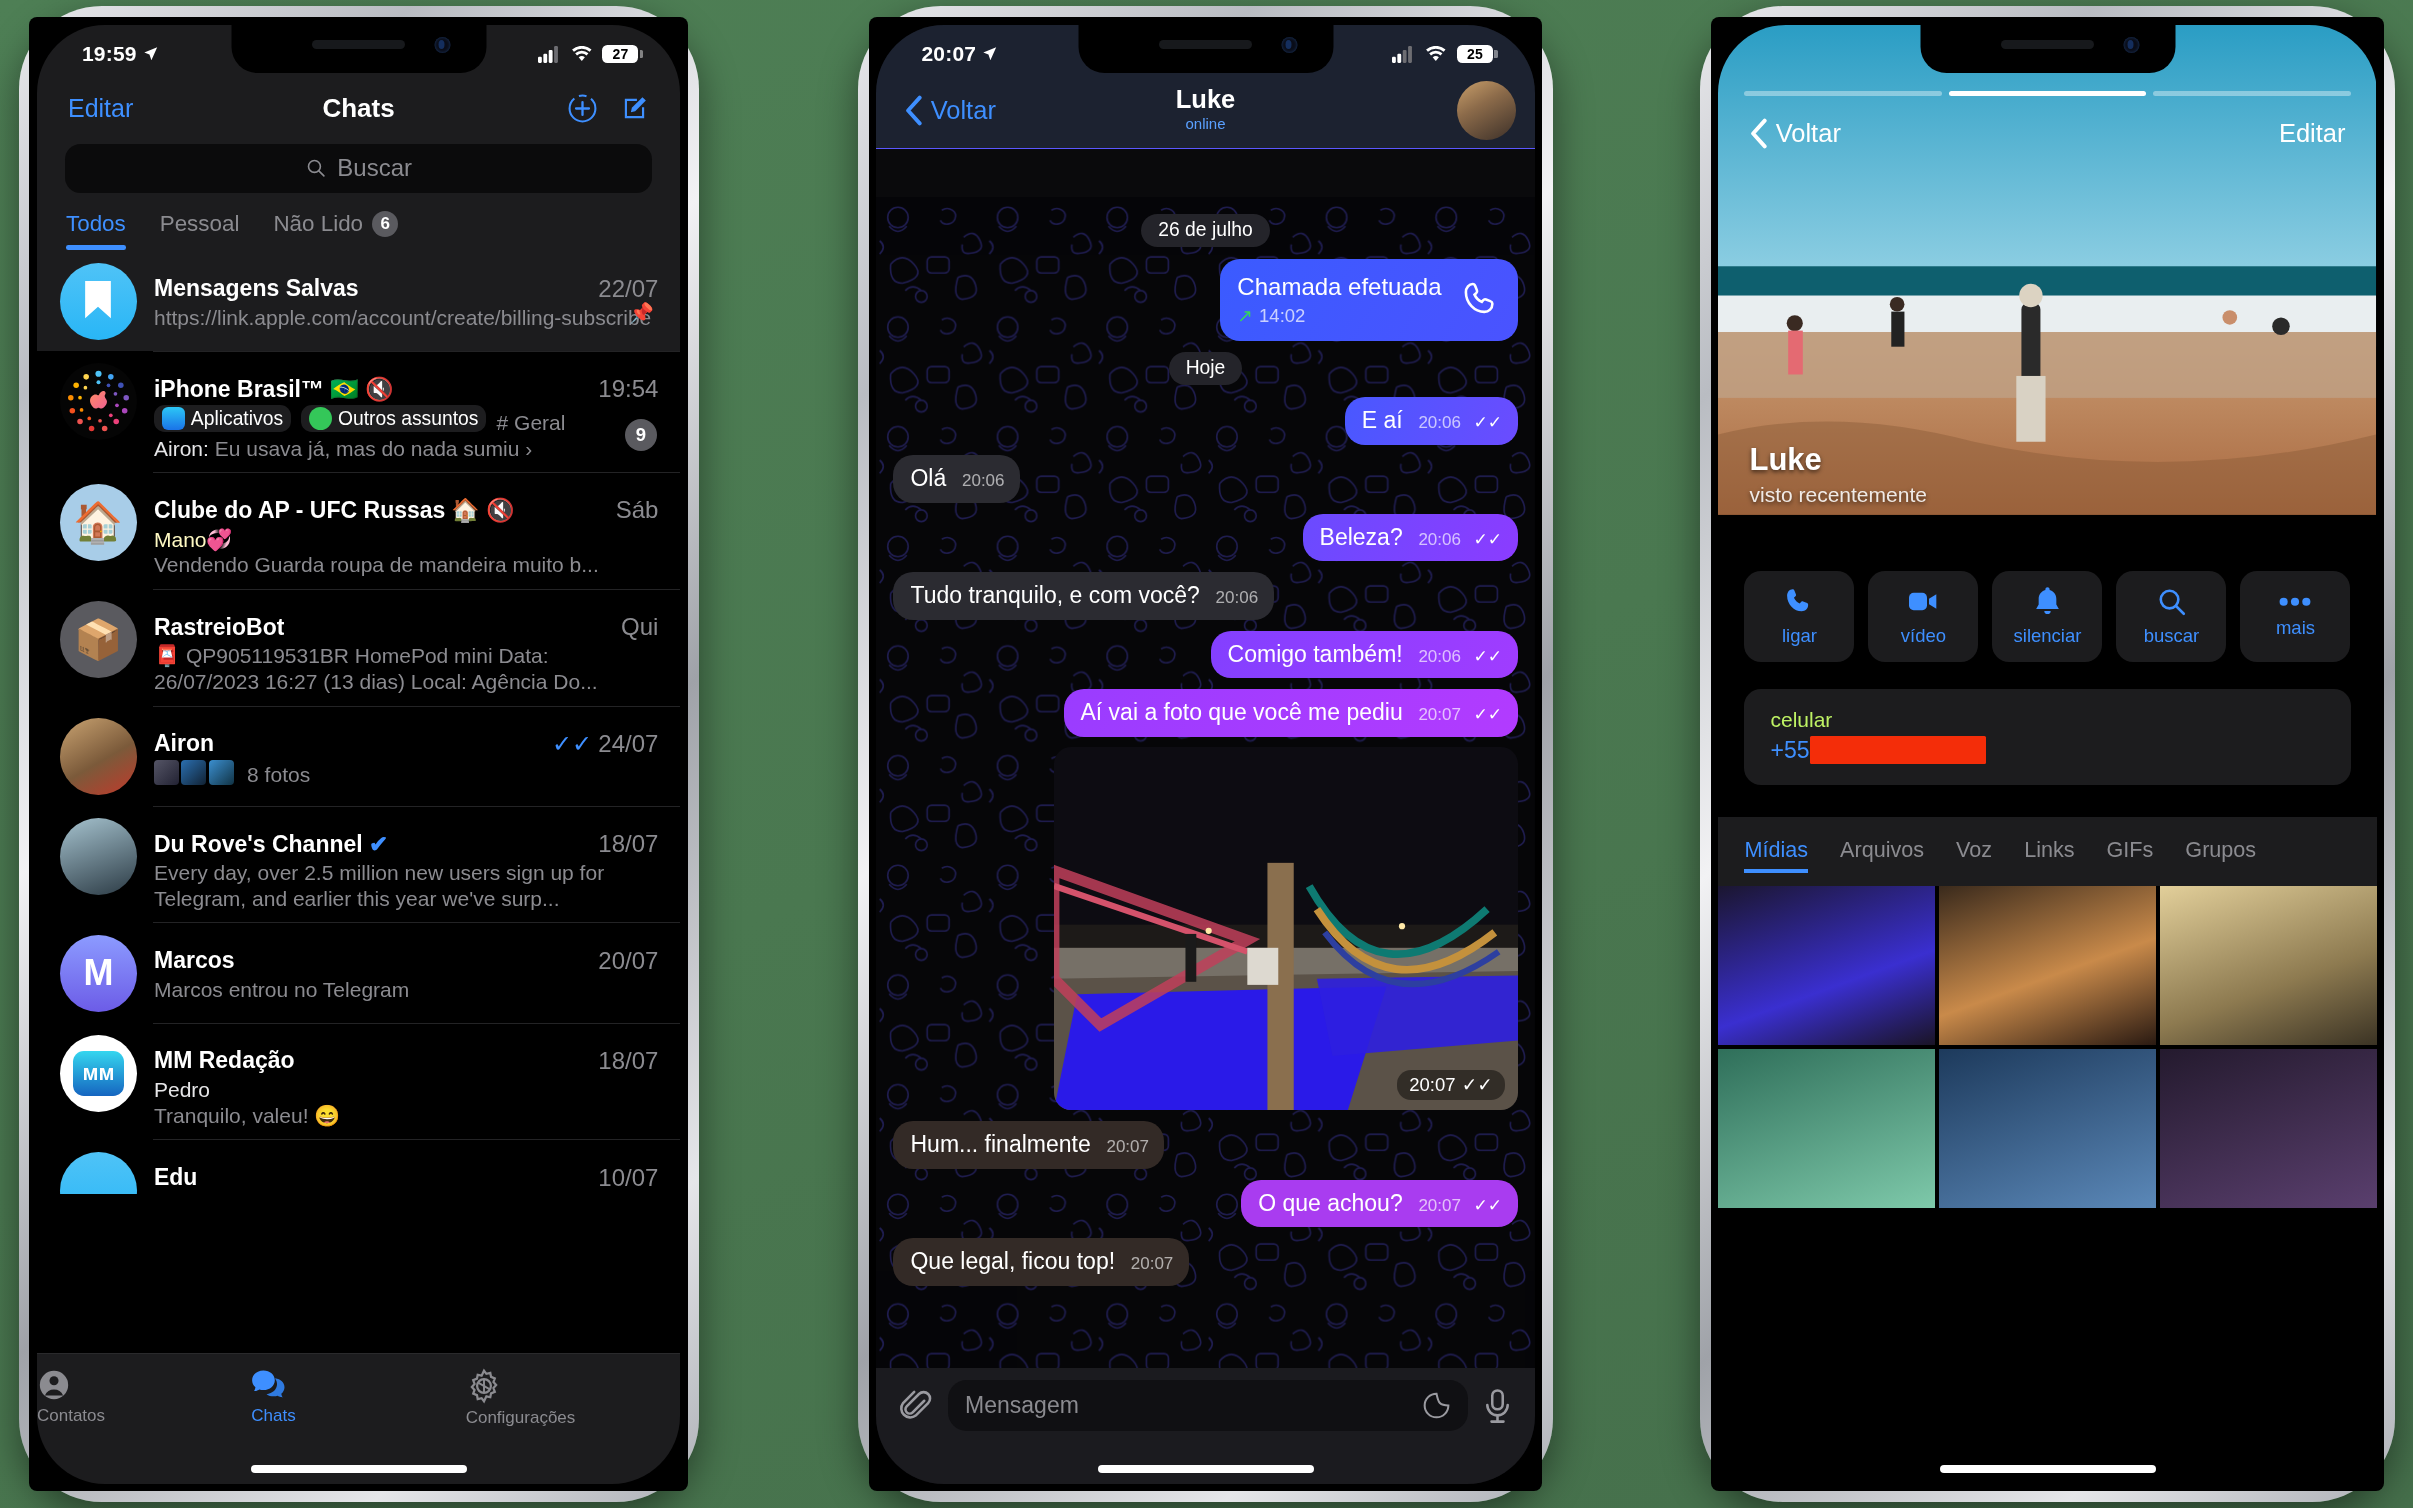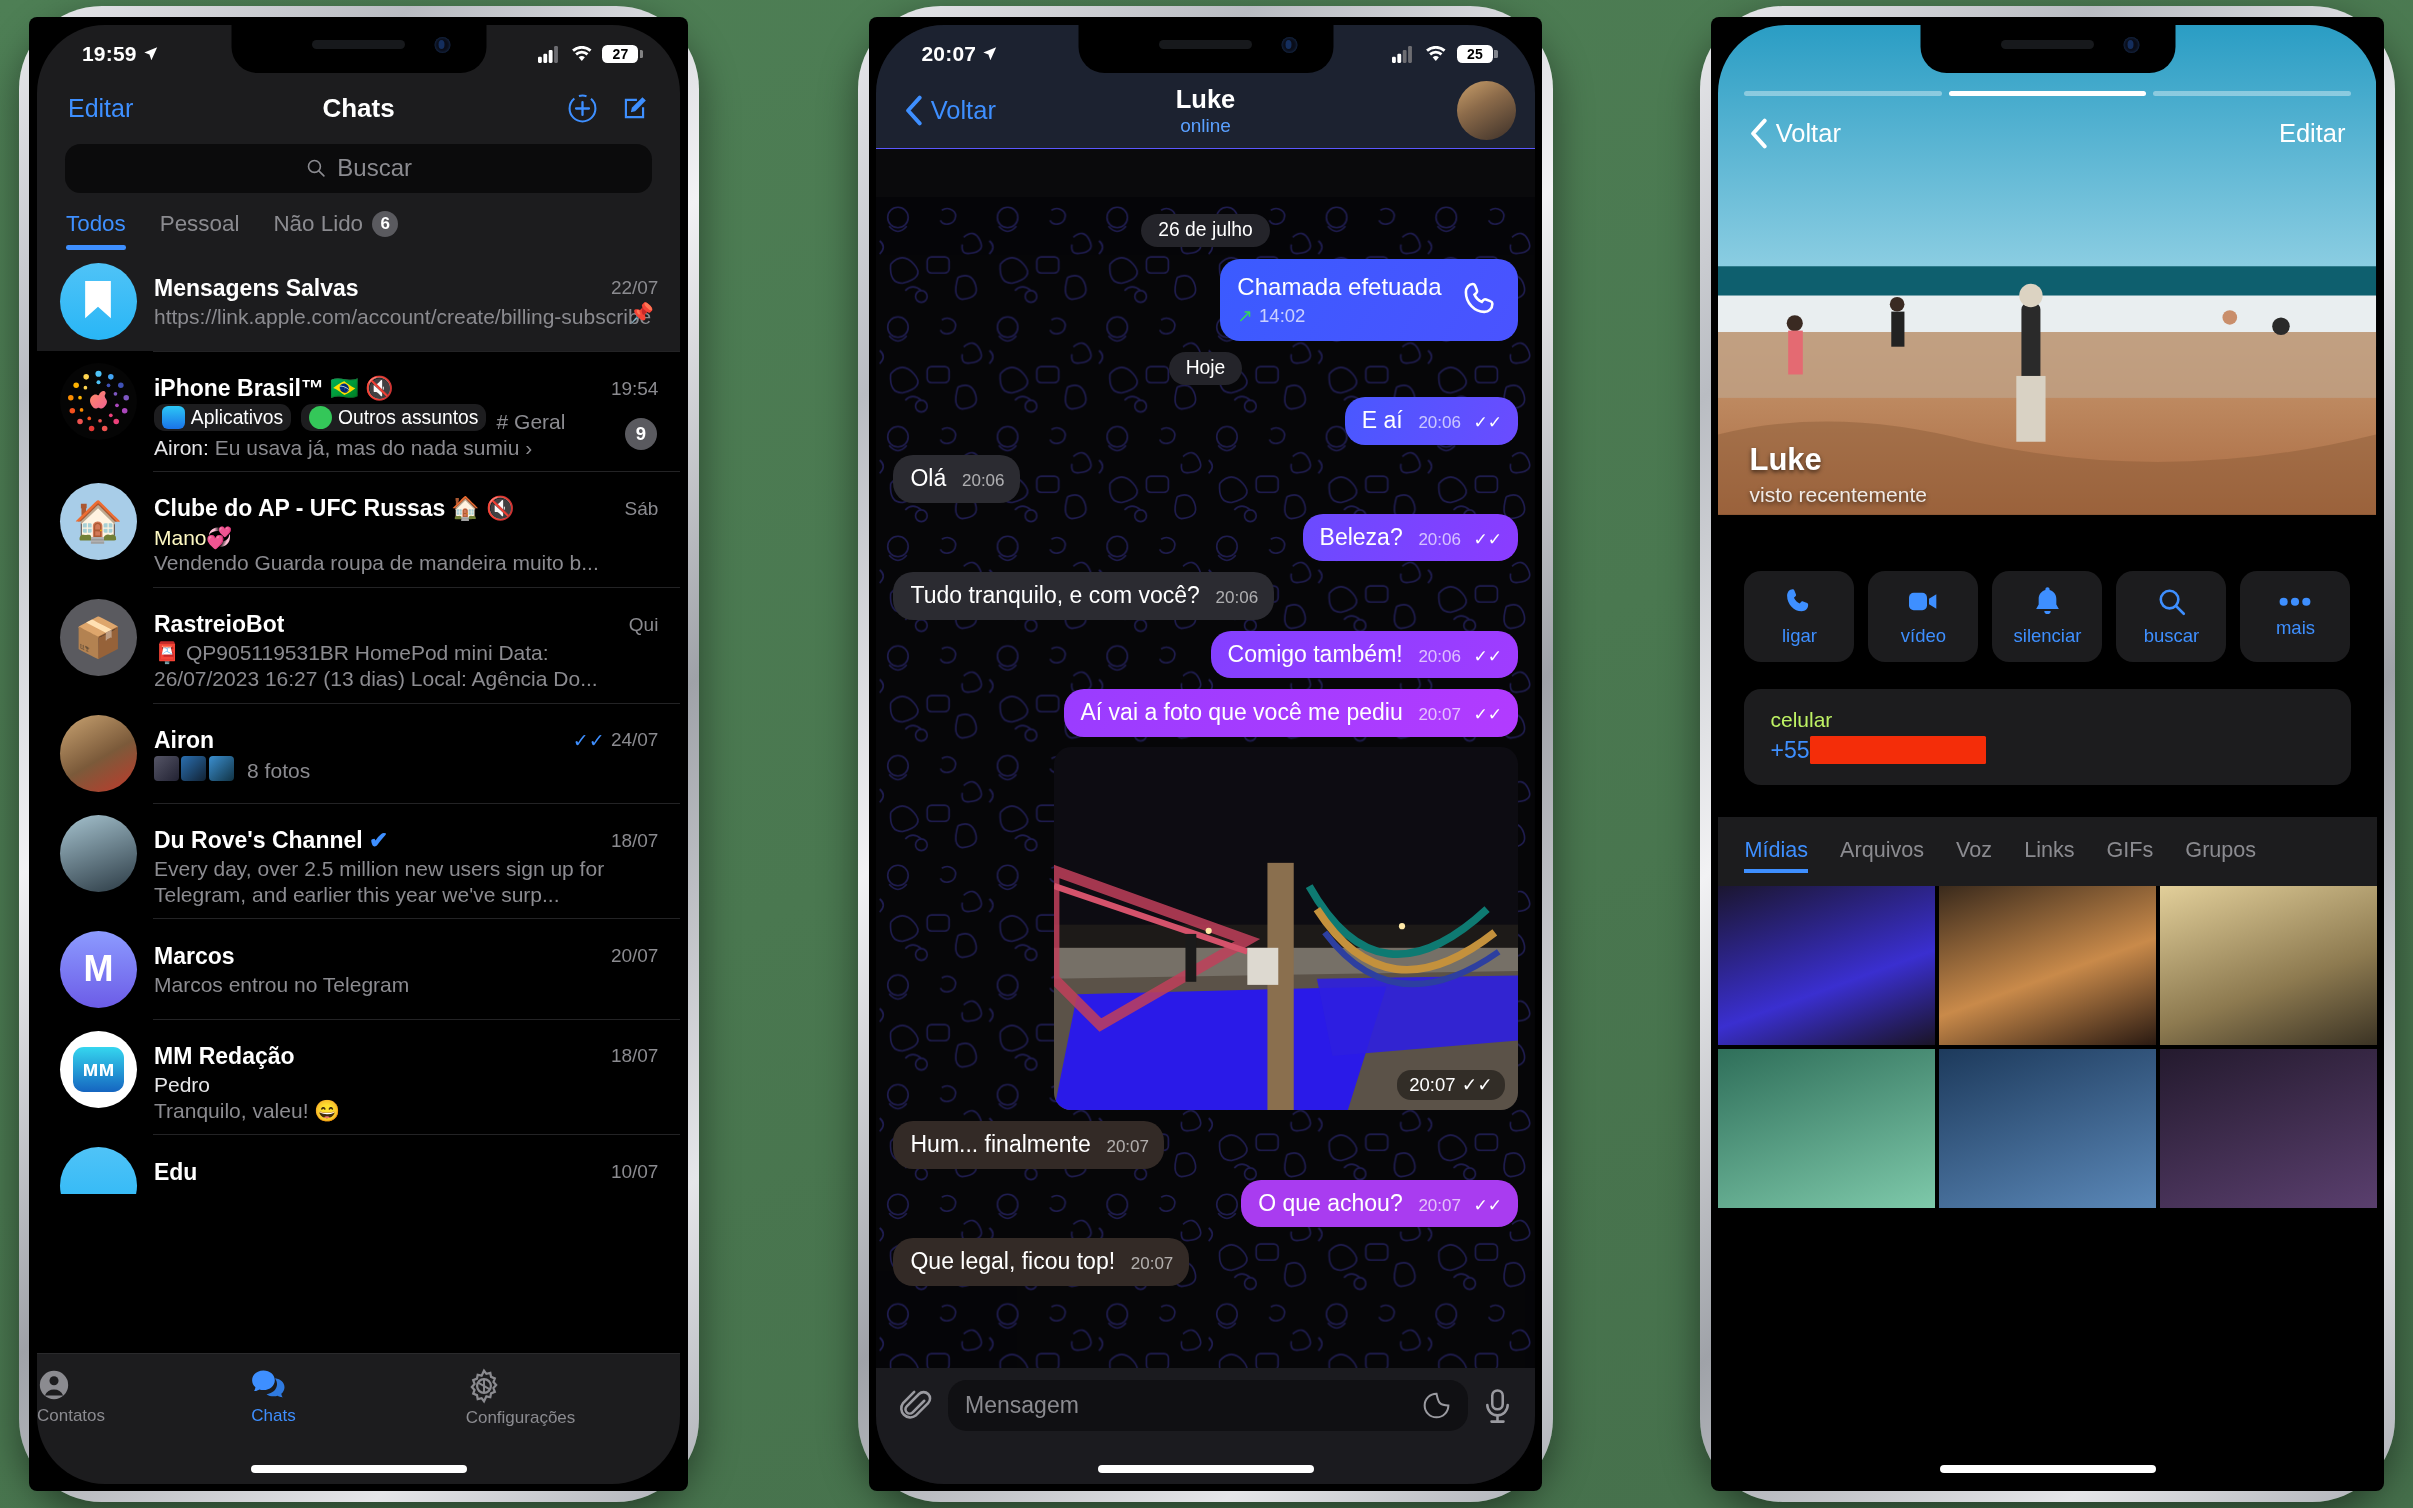--- a/index.html
+++ b/index.html
@@ -72,21 +72,21 @@
   .row1 { display:flex; gap:17px; padding:12.4px 21.6px 10.8px 23px; position:relative; }
   .row1.saved { background:#1c1c1e; }
   .row1 + .row1::before { content:""; position:absolute; left:116px; right:0; top:0; height:0.8px;
     background:#232325; }
   .av { width:77px; height:77px; border-radius:50%; flex:0 0 77px; overflow:hidden; position:relative;
     display:flex; align-items:center; justify-content:center; }
   .rowbody { flex:1; min-width:0;margin-top:12px; }
   .r1line { display:flex; align-items:center; gap:7.7px; }
   .r1name { color:#fff; font-size:23px; font-weight:700; white-space:nowrap; overflow:hidden;
     text-overflow:ellipsis; }
-  .r1date { margin-left:auto; color:#8b8b90; font-size:19px; white-space:nowrap; display:flex;
+  .r1date { margin-left:auto; color:#8b8b90; font-size:24px; white-space:nowrap; display:flex;
     align-items:center; gap:6.2px;}
   .r1sub { color:#8b8b90; font-size:21px; line-height:1.22; margin-top:2.3px;
     display:-webkit-box; -webkit-line-clamp:2; -webkit-box-orient:vertical; overflow:hidden; }
   .r1sub .auth { color:#e6e6e8; }
   .topicpill { display:inline-flex; align-items:center; gap:6.2px; background:#1d1d1f;
     border-radius:10.8px; padding:1.5px 7.7px; margin-right:4.6px; color:#fff; font-size:19.3px;}
   .pill-ico { width:23px;height:23px;border-radius:6.2px;display:inline-block;}
   .unread { position:absolute; right:23px; bottom:21.6px; min-width:32px; height:32px; border-radius:16px;
     background:#5a5a5f; color:#fff; font-size:18.5px; font-weight:600;
     display:flex; align-items:center; justify-content:center; padding:0 7.7px;}
@@ -102,21 +102,21 @@
 
   
   #p2 { left: 858px; top: 6.2px; width: 695px; height: 1496px; }
   .p2-screen { background:#0a0a0c; }
   .chatnav { position:relative; padding-top:48px; height:124px; background:#1c2230;
     display:flex; align-items:center; padding-left:28px; padding-right:18.5px; z-index:40;
     border-bottom:1.5px solid #5b57ff;}
   .back { display:flex; align-items:center; gap:7.7px; color:#3e8fff; font-size:25.5px; }
   .chattitle { position:absolute; left:0; right:0; text-align:center; pointer-events:none; top:60px;}
   .chattitle .n { color:#fff; font-size:25.5px; font-weight:700; }
-  .chattitle .s { color:#5aa0ff; font-size:19px; margin-top:1.5px;}
+  .chattitle .s { color:#5aa0ff; font-size:15px; margin-top:1.5px;}
   .chatav { margin-left:auto; width:59px;height:59px;border-radius:50%; overflow:hidden; z-index:2;}
 
   .chatbg { position:absolute; top:172px; bottom:0; left:0; right:0;
     background:#060608; overflow:hidden; }
   .doodle { position:absolute; inset:0; opacity:.75; }
   .msgs { position:absolute; top:0; left:0; right:0; bottom:116px; padding: 14px 17px 7.7px; }
   .daypill { margin: 3.1px auto 12.4px; width:max-content; background:#24242a; color:#fff;
     font-size:19.3px; padding:5.4px 17px; border-radius:17px; }
   .bub { max-width: 494px; border-radius:20px; padding:10px 15.5px 10px 17px; margin-bottom:10.8px;
     position:relative; color:#fff; font-size:23px; line-height:1.2; width:max-content;}

